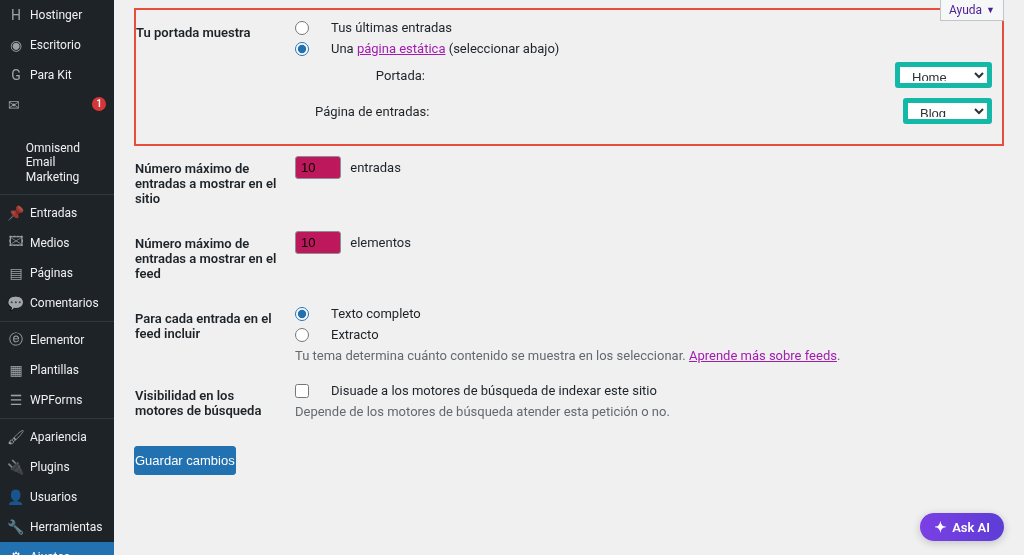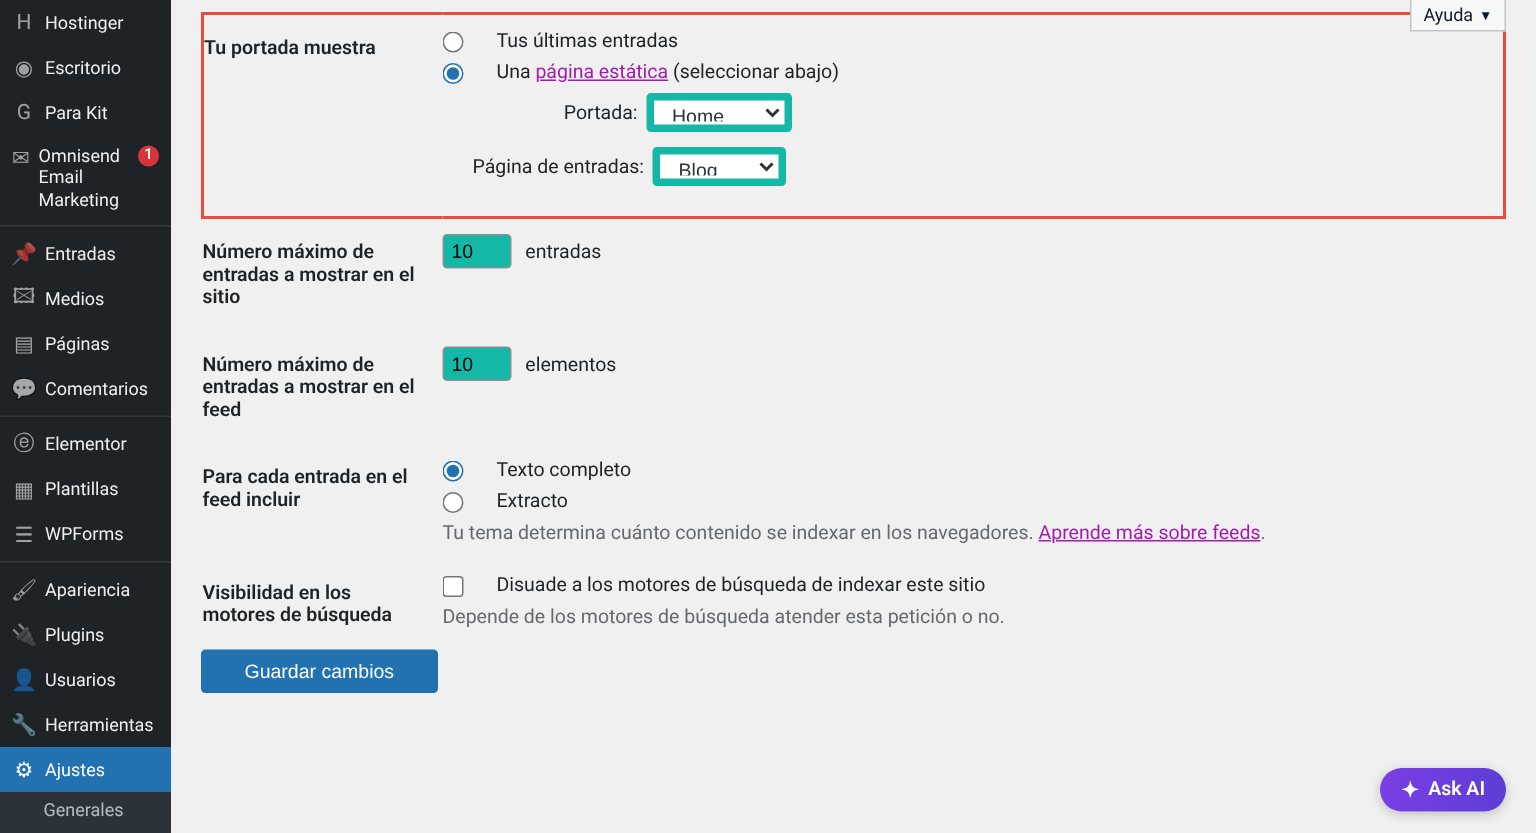--- a/index.html
+++ b/index.html
@@ -95,21 +95,21 @@
   }
   .help-tab {
     position: absolute;
     top: 0;
     right: 20px;
     background: #f6f7f7;
     border: 1px solid #c3c4c7;
     border-top: none;
     padding: 3px 8px;
     font-size: 12px;
-    color: #0f172a;
+    color: #4c1d95;
     display: flex;
     align-items: center;
     gap: 4px;
     cursor: pointer;
   }
   h1 {
     font-size: 22px;
     font-weight: 400;
     padding: 9px 0 4px 0;
   }
@@ -143,21 +143,21 @@
     gap: 22px;
     margin-bottom: 6px;
     font-size: 13px;
   }
   .select-row {
     display: flex;
     align-items: center;
     gap: 6px;
     margin-left: 20px;
     margin-bottom: 10px;
-    justify-content: flex-start;
+    justify-content: space-between;
   }
   .select-row .sel-label {
     min-width: 110px;
     text-align: right;
     font-size: 13px;
   }
   select {
     padding: 2px 24px 2px 8px;
     border: 5px solid #14b8a6;
     border-radius: 3px;
@@ -167,37 +167,37 @@
     min-width: 72px;
     height: 26px;
   }
   input[type="number"], input[type="text"].small {
     width: 46px;
     padding: 3px 5px;
     border: 1px solid #8c8f94;
     border-radius: 3px;
     font-size: 13px;
     text-align: left;
-    background: #14b8a6;
+    background: #be185d;
   }
   .desc {
     color: #646970;
     font-size: 13px;
     margin-top: 4px;
   }
   a.link { color: #a21caf; text-decoration: underline; cursor: pointer; }
   .submit-btn {
     background: #2271b1;
     color: #fff;
     border: 1px solid #2271b1;
     border-radius: 3px;
-    padding: 6px 28px;
-    font-size: 13px;
-    cursor: pointer;
-    margin-top: 0;
+    padding: 6px 0;
+    font-size: 13px;
+    cursor: pointer;
+    margin-top: 13px;
   }
   input[type="radio"], input[type="checkbox"] {
     width: 14px;
     height: 14px;
     accent-color: #2271b1;
     cursor: pointer;
   }
   .inline-text { margin-left: 6px; }
   
   .ask-ai {
@@ -230,21 +230,21 @@
   <div class="menu-item">
     <span class="menu-icon">◉</span>
     <span>Escritorio</span>
   </div>
   <div class="menu-item">
     <span class="menu-icon">G</span>
     <span>Para Kit</span>
   </div>
   <div class="menu-item" style="align-items:flex-start;">
     <span class="menu-icon">✉</span>
-    <span style="display:flex;flex-direction:column;gap:0;">
+    <span style="display:flex;flex-direction:column;gap:0;margin-top:44px;">
       <span style="line-height:1.2;">Omnisend Email Marketing</span>
     </span>
     <span class="badge">1</span>
   </div>
 
   <div class="menu-sep"></div>
 
   <div class="menu-item">
     <span class="menu-icon">📌</span>
     <span>Entradas</span>
@@ -368,21 +368,21 @@
       <td>
         <div class="radio-line">
           <input type="radio" name="rss_use_excerpt" checked="" style="">
           <span>Texto completo</span>
         </div>
         <div class="radio-line">
           <input type="radio" name="rss_use_excerpt" style="">
           <span>Extracto</span>
         </div>
         <p class="desc">
-          <span>Tu tema determina cuánto contenido se indexar en los navegadores. </span><a class="link">Aprende más sobre feeds</a><span>.</span>
+          <span>Tu tema determina cuánto contenido se muestra en los seleccionar. </span><a class="link">Aprende más sobre feeds</a><span>.</span>
         </p>
       </td>
     </tr>
 
     <tr>
       <th>Visibilidad en los motores de búsqueda</th>
       <td>
         <div class="check-line">
           <input type="checkbox" style="">
           <span>Disuade a los motores de búsqueda de indexar este sitio</span>

